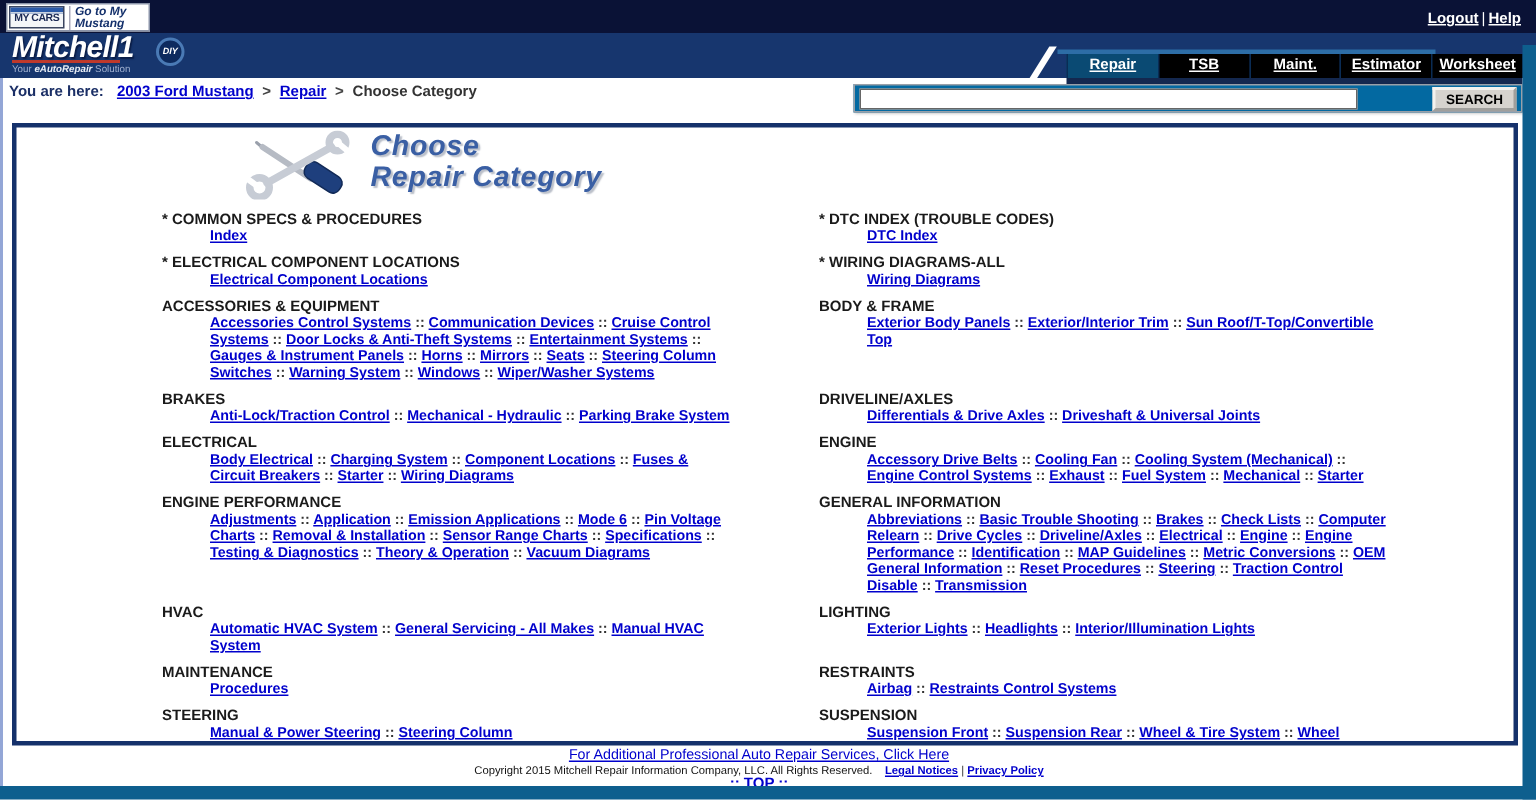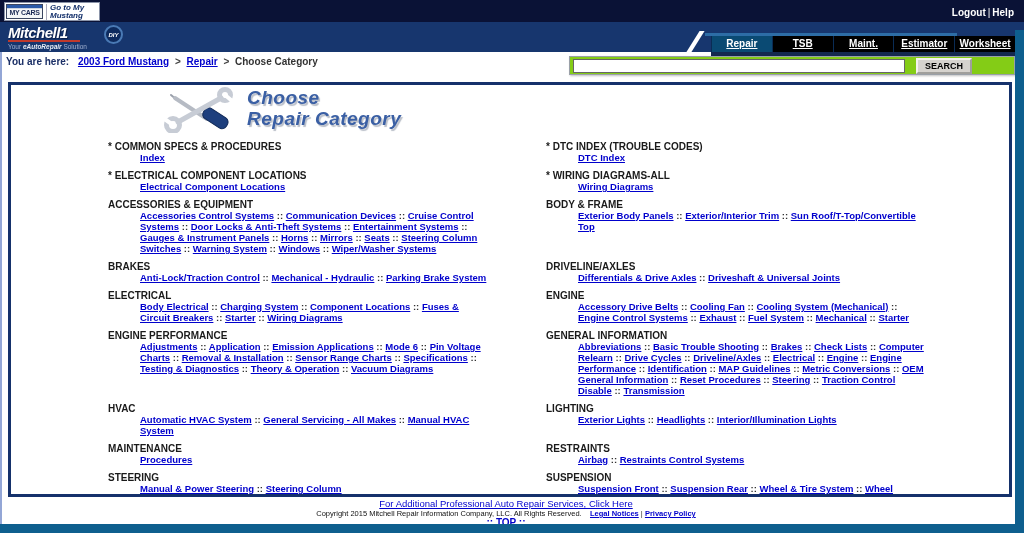--- a/index.html
+++ b/index.html
@@ -14,28 +14,28 @@
   .topbar { position:absolute; top:0; left:0; right:0; height:22px; background:#0a1236; }
   .garage-btn {
     position:absolute; left:4px; top:2px; height:19px; background:#fff;
     border:1px solid #8a93a8; display:flex; align-items:center; padding:1px; cursor:pointer;
   }
   .plate { width:37px; height:15px; border:1px solid #3a4560; background:#f4f6f8; margin-right:3px; text-align:center; }
   .plate .plate-top { height:4px; background:#2a59a8; border-bottom:1px solid #c9d2e0; }
   .plate .plate-text { font-size:7px; font-weight:bold; color:#1c2a55; letter-spacing:-0.3px; line-height:8px; }
   .garage-label { width:52px; font-size:8px; line-height:8px; font-weight:bold; font-style:italic; color:#14306b; border-left:1px solid #aab; padding-left:3px; }
   .session { position:absolute; right:10px; top:2px; text-align:right; }
-  .session a { color:#fff; font-size:10px; font-weight:bold; }
+  .session a { color:#fff; font-size:10px; font-weight:bold; text-decoration:underline; }
   .session .pipe { color:#fff; font-size:10px; margin:0 2px; }
   .version { font-size:8px; color:#b9c2d6; margin-top:1px; }
 
   
   .band { position:absolute; top:22px; left:0; right:0; height:30px; background:#17366e; }
   .logo-block { position:absolute; left:8px; top:2px; }
-  .logo-text { font-size:15px; line-height:17px; font-weight:bold; font-style:italic; color:#fff; letter-spacing:-0.5px; text-shadow:1px 1px 1px #0a1c45; }
+  .logo-text { font-size:20px; line-height:17px; font-weight:bold; font-style:italic; color:#fff; letter-spacing:-0.5px; text-shadow:1px 1px 1px #0a1c45; }
   .logo-underline { width:72px; height:2px; background:#c0392b; margin-top:-1px; }
   .tagline { font-size:6.5px; color:#9fb0d0; margin-top:1px; white-space:nowrap; }
   .tagline .brand { color:#e8edf5; font-weight:bold; font-style:italic; }
   .diy-badge {
     position:absolute; left:96px; top:1px; width:19px; height:19px; border-radius:50%;
     background:#0d2a5e; border:2px solid #4a7ab5; color:#fff; font-size:6px; font-weight:bold; font-style:italic;
     display:flex; align-items:center; justify-content:center;
   }
   .tab-area { position:absolute; right:9px; bottom:0; width:304px; }
   .slash { position:absolute; left:-18px; bottom:0; width:5px; height:21px; background:#fff; transform:skewX(-32deg); }
@@ -49,23 +49,23 @@
   .tab-underline { position:absolute; top:52px; right:9px; width:304px; height:4px; background:#14284f; }
 
   
   .crumb-row { position:absolute; top:52px; left:0; height:18px; font-size:10px; padding:4px 0 0 6px; color:#333; white-space:nowrap; }
   .crumb-prefix { font-weight:bold; color:#1b2f66; margin-right:6px; }
   .crumb-row a { color:#0000cc; font-weight:bold; text-decoration:underline; }
   .crumb-sep { color:#444; font-weight:bold; margin:0 3px; }
   .crumb-current { color:#333; font-weight:bold; }
 
   .search-panel {
-    position:absolute; top:56px; right:9px; width:446px; height:19px; background:#84cc16;
+    position:absolute; top:56px; right:9px; width:446px; height:19px; background:#0369a1;
     border:1px solid #9aa0a8; box-shadow:1px 1px 2px rgba(0,0,0,0.25);
-    display:flex; align-items:center; justify-content:flex-start; padding:0 3px; gap:11px;
+    display:flex; align-items:center; justify-content:space-between; padding:0 3px; gap:11px;
   }
   .search-input { width:332px; height:14px; border:1px solid #666; font-size:10px; padding:0 2px; }
   .search-btn {
     height:16px; padding:0 7px; font-size:9px; font-weight:bold; color:#000;
     background:#d6d3ce; border:2px outset #f4f2ee; cursor:pointer; font-family:"Liberation Sans", sans-serif;
   }
 
   
   .content {
     position:absolute; top:82px; left:8px; right:12px; bottom:36px;

